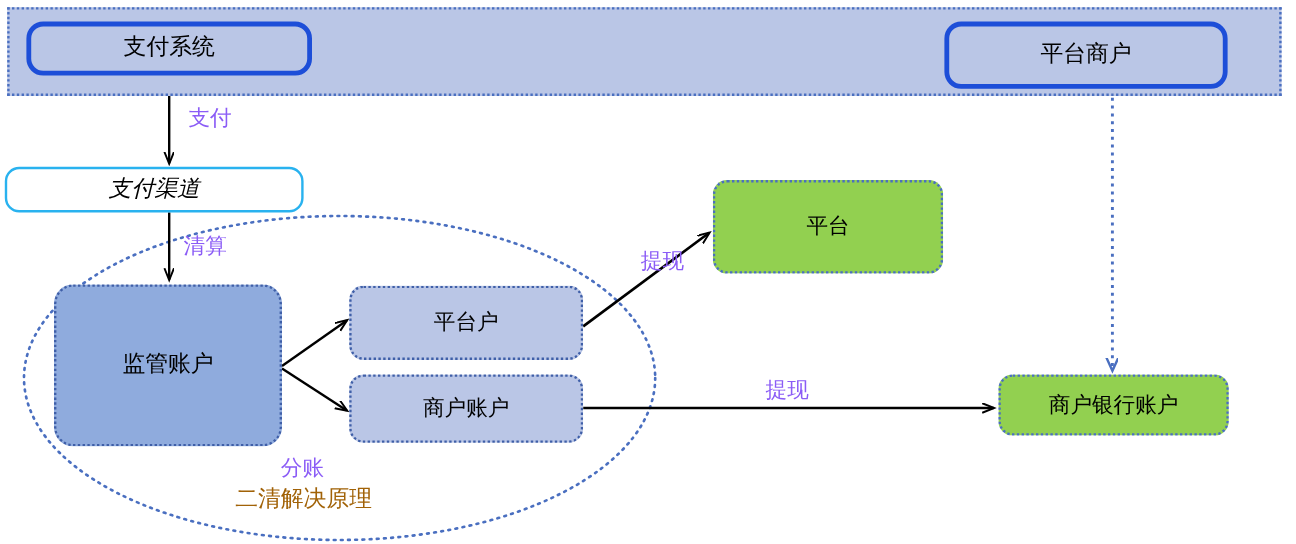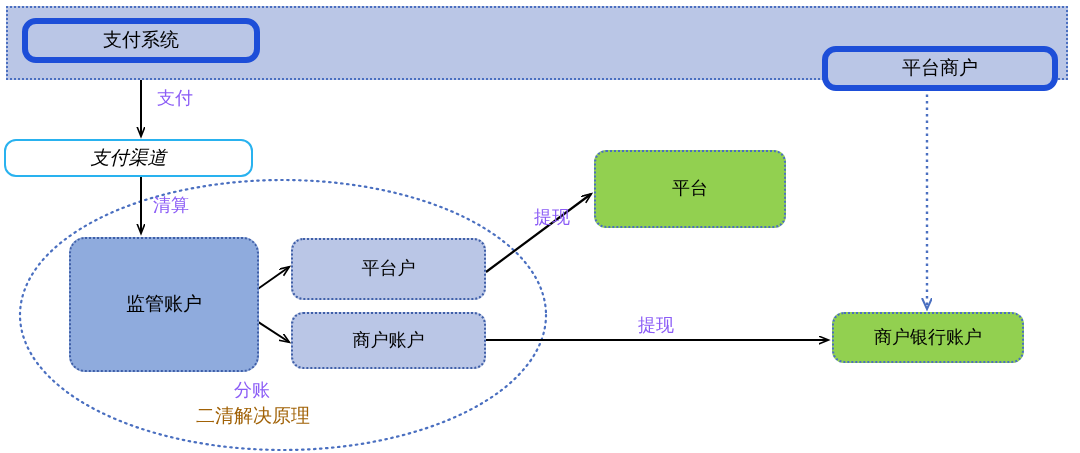--- a/index.html
+++ b/index.html
@@ -38,36 +38,35 @@
   .band {
     position: absolute;
     box-sizing: border-box;
     background: #bac6e6;
     border: 2px dotted #4a6fc0;
     z-index: 1;
   }
   
   .node-actor {
     background: #bac6e6;
-    border: 6px solid #1d4ed8;
+    border: 4px solid #1d4ed8;
     border-radius: 14px;
     font-size: 19px;
   }
   .node-channel {
     background: #ffffff;
     border: 2px solid #29b2ef;
     border-radius: 12px;
     font-size: 19px;
   }
   .node-escrow {
     background: #8fabdd;
     border: 2px dotted #3f5fa8;
     border-radius: 16px;
     font-size: 19px;
-    margin-left: 24px;
   }
   .node-sub {
     background: #bac6e6;
     border: 2px dotted #3f5fa8;
     border-radius: 12px;
     font-size: 18px;
   }
   .node-green {
     background: #92d050;
     border: 2px dotted #4a6fc0;
@@ -123,21 +122,21 @@
 
     <line x1="486" y1="340" x2="828" y2="340" stroke="#000000" stroke-width="2.2" marker-end="url(#arrowBlack)"></line>
 
     <line x1="927" y1="62" x2="927" y2="308" stroke="#4a6fc0" stroke-width="2.4" stroke-dasharray="2.5 4" marker-end="url(#arrowBlue)"></line>
   </svg>
 
   <div class="node node-actor" style="left:22px; top:18px; width:238px; height:45px;">
     <span>支付系统</span>
   </div>
 
-  <div class="node node-actor" style="left:822px; top:18px; width:236px; height:45px;margin-top:28px;">
+  <div class="node node-actor" style="left:787px; top:18px; width:236px; height:56px;">
     <span>平台商户</span>
   </div>
 
   <div class="node node-channel" style="left:4px; top:139px; width:249px; height:38px;font-style:italic;">
     <span>支付渠道</span>
   </div>
 
   <div class="node node-escrow" style="left:45px; top:237px; width:190px; height:135px;">
     <span>监管账户</span>
   </div>

